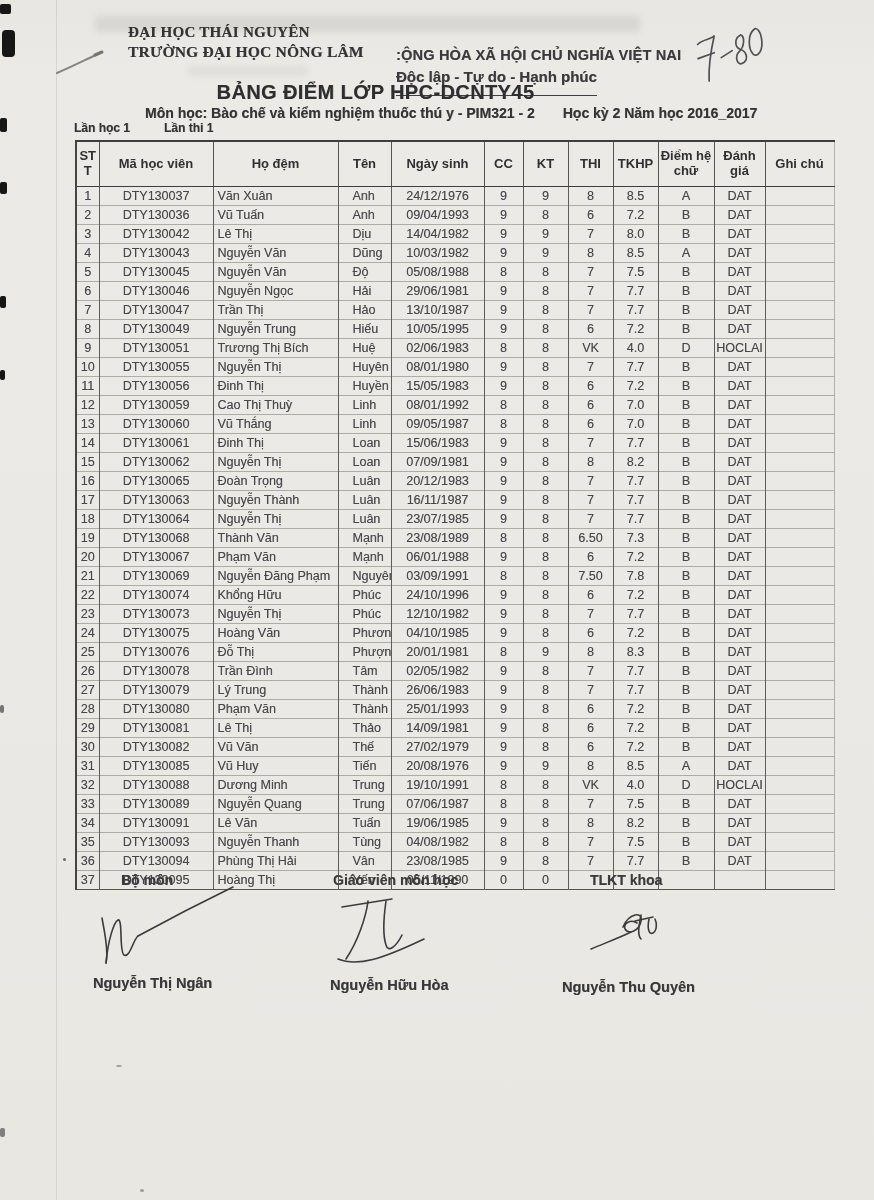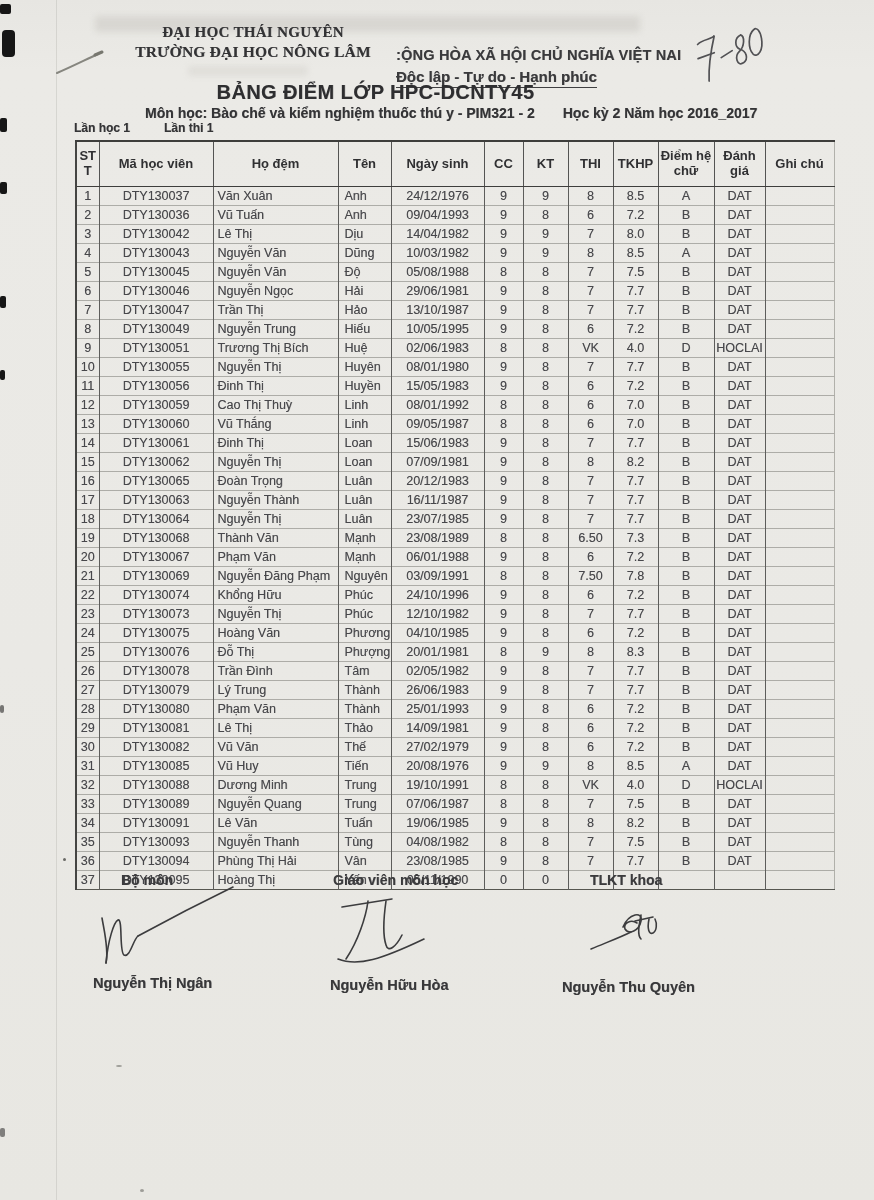--- a/index.html
+++ b/index.html
@@ -12,28 +12,28 @@
   }
   .txt { text-shadow: 0.4px 0.4px 0.6px rgba(70,70,72,.5); }
 
   
   .blob { position:absolute; background:#161616; border-radius:2px; }
   .ghost { position:absolute; background:rgba(183,181,173,.32); filter:blur(3px); border-radius:3px; }
   .crease { position:absolute; top:0; width:1px; height:100%; background:rgba(160,160,154,.28); }
   .speck { position:absolute; background:#6a6a66; border-radius:50%; }
 
   
-  .org-block { position:absolute; left:128px; top:24px; width:250px; text-align:center;
+  .org-block { position:absolute; left:128px; top:24px; width:250px; 
     font-family:"Liberation Serif","DejaVu Serif",serif; color:#333335; }
   .org-l1 { font-size:15px; font-weight:600; letter-spacing:.3px; }
   .org-l2 { font-size:15.5px; font-weight:700; margin-top:2px; letter-spacing:.2px; }
   .rep-block { position:absolute; left:396px; top:27px; width:300px; color:#3a3a3c;margin-top:20px; }
   .rep-l1 { font-size:14.5px; font-weight:600; letter-spacing:.2px; }
   .rep-l2 { display:inline-block; margin-top:5px; font-size:15px; font-weight:700;
-    border-bottom:1.5px solid #3f3f41; padding-bottom:2px; }
+    border-bottom:1.5px solid #3f3f41; padding-bottom:10px; }
 
   .doc-title { position:absolute; left:0; top:81px; width:751px; text-align:center;
     font-size:20px; font-weight:700; color:#2e2e30; letter-spacing:.4px; }
   .subject-line { position:absolute; left:145px; top:105px; width:720px;
     font-size:14px; font-weight:700; color:#343436; white-space:nowrap; }
   .subject-sem { margin-left:28px; }
   .attempt-line { position:absolute; left:74px; top:121px; font-size:12px; font-weight:700; color:#343436; }
   .attempt2 { margin-left:34px; }
 
   
@@ -49,21 +49,21 @@
   }
   table.grades th:first-child { word-break:break-all; }
   table.grades td {
     height:18px; font-size:12.5px; color:#47474b; line-height:18px;
     border-left:1.2px solid rgba(58,58,56,.8);
     border-top:1px solid rgba(112,112,106,.5);
     padding:0; text-align:center; white-space:nowrap; overflow:hidden;
     text-shadow:0.3px 0.3px 0.5px rgba(70,70,72,.45);
   }
   table.grades td.al-l { text-align:left; padding-left:4px; }
-  table.grades tr td:nth-child(4) { padding-left:6px; }
+  table.grades tr td:nth-child(4) { padding-left:14px; }
   table.grades tr:first-child td { border-top:none; }
 
   
   .sig-label { position:absolute; font-size:14px; font-weight:700; color:#3b3b3d; }
   .sig-name  { position:absolute; font-size:14.5px; font-weight:700; color:#38383a; }
   .sig-svg { position:absolute; }
   .sig-svg path { fill:none; stroke:#3c3c3e; stroke-width:1.6; stroke-linecap:round; }
   .pencil path { fill:none; stroke:#86867f; stroke-width:2; stroke-linecap:round; }
   .handnote { position:absolute; left:690px; top:24px; transform:rotate(-10deg); }
   .handnote path { fill:none; stroke:#515154; stroke-width:1.7; stroke-linecap:round; }

